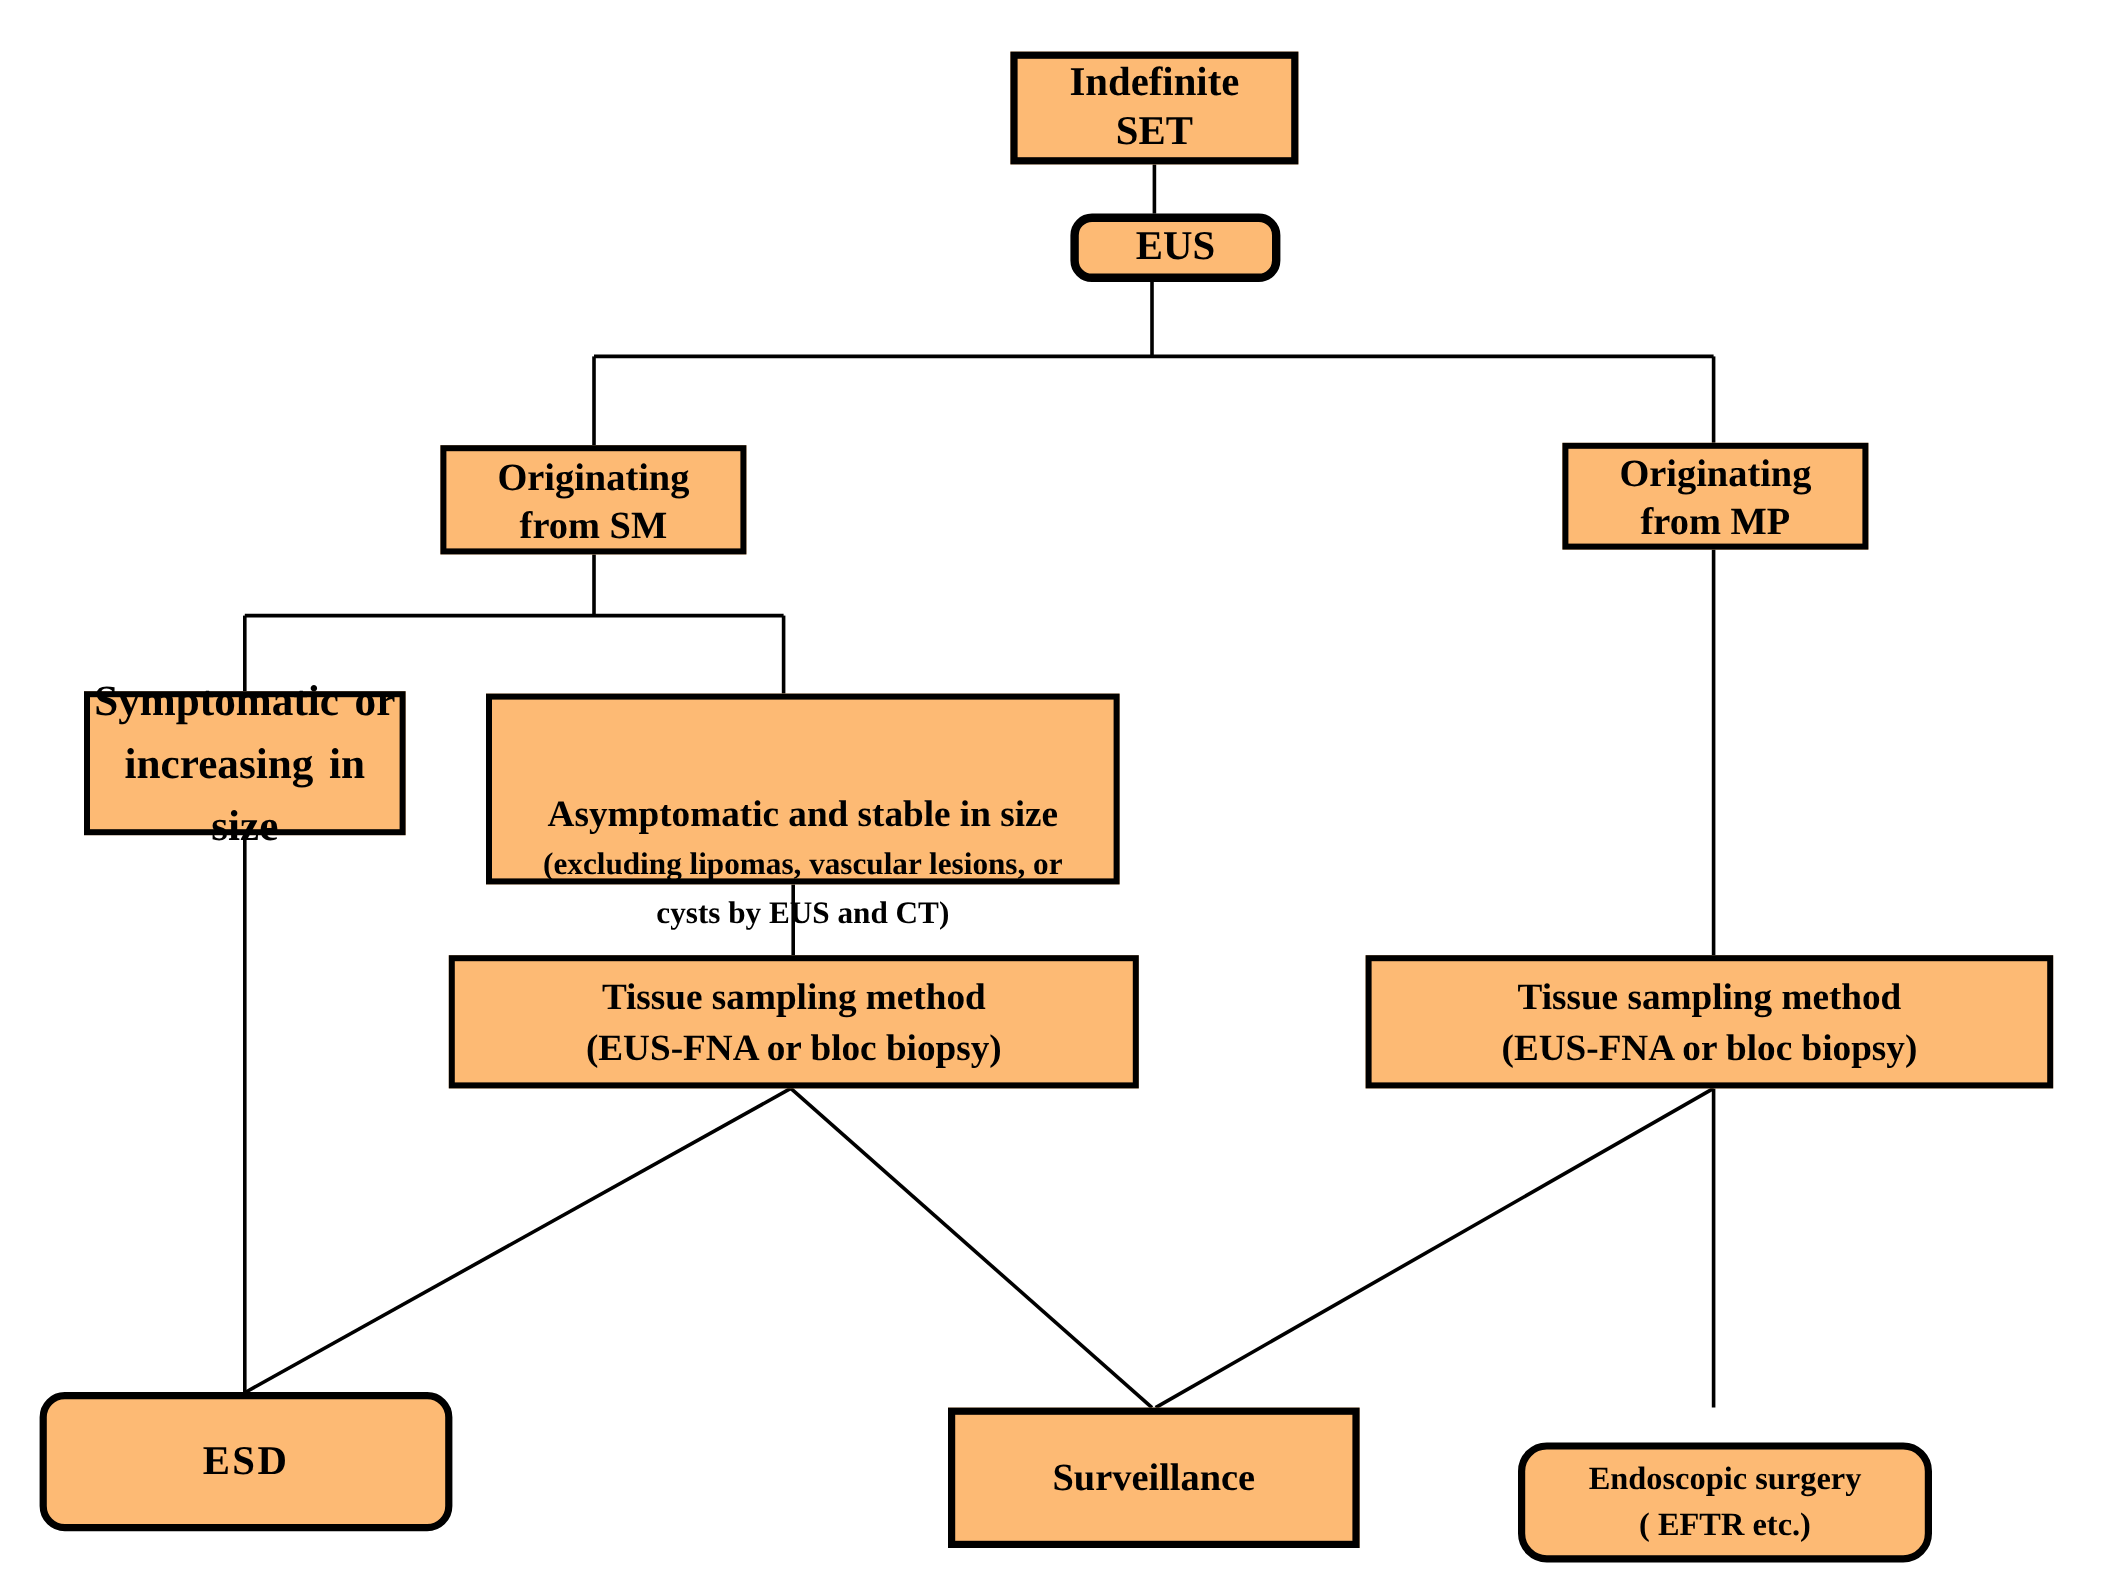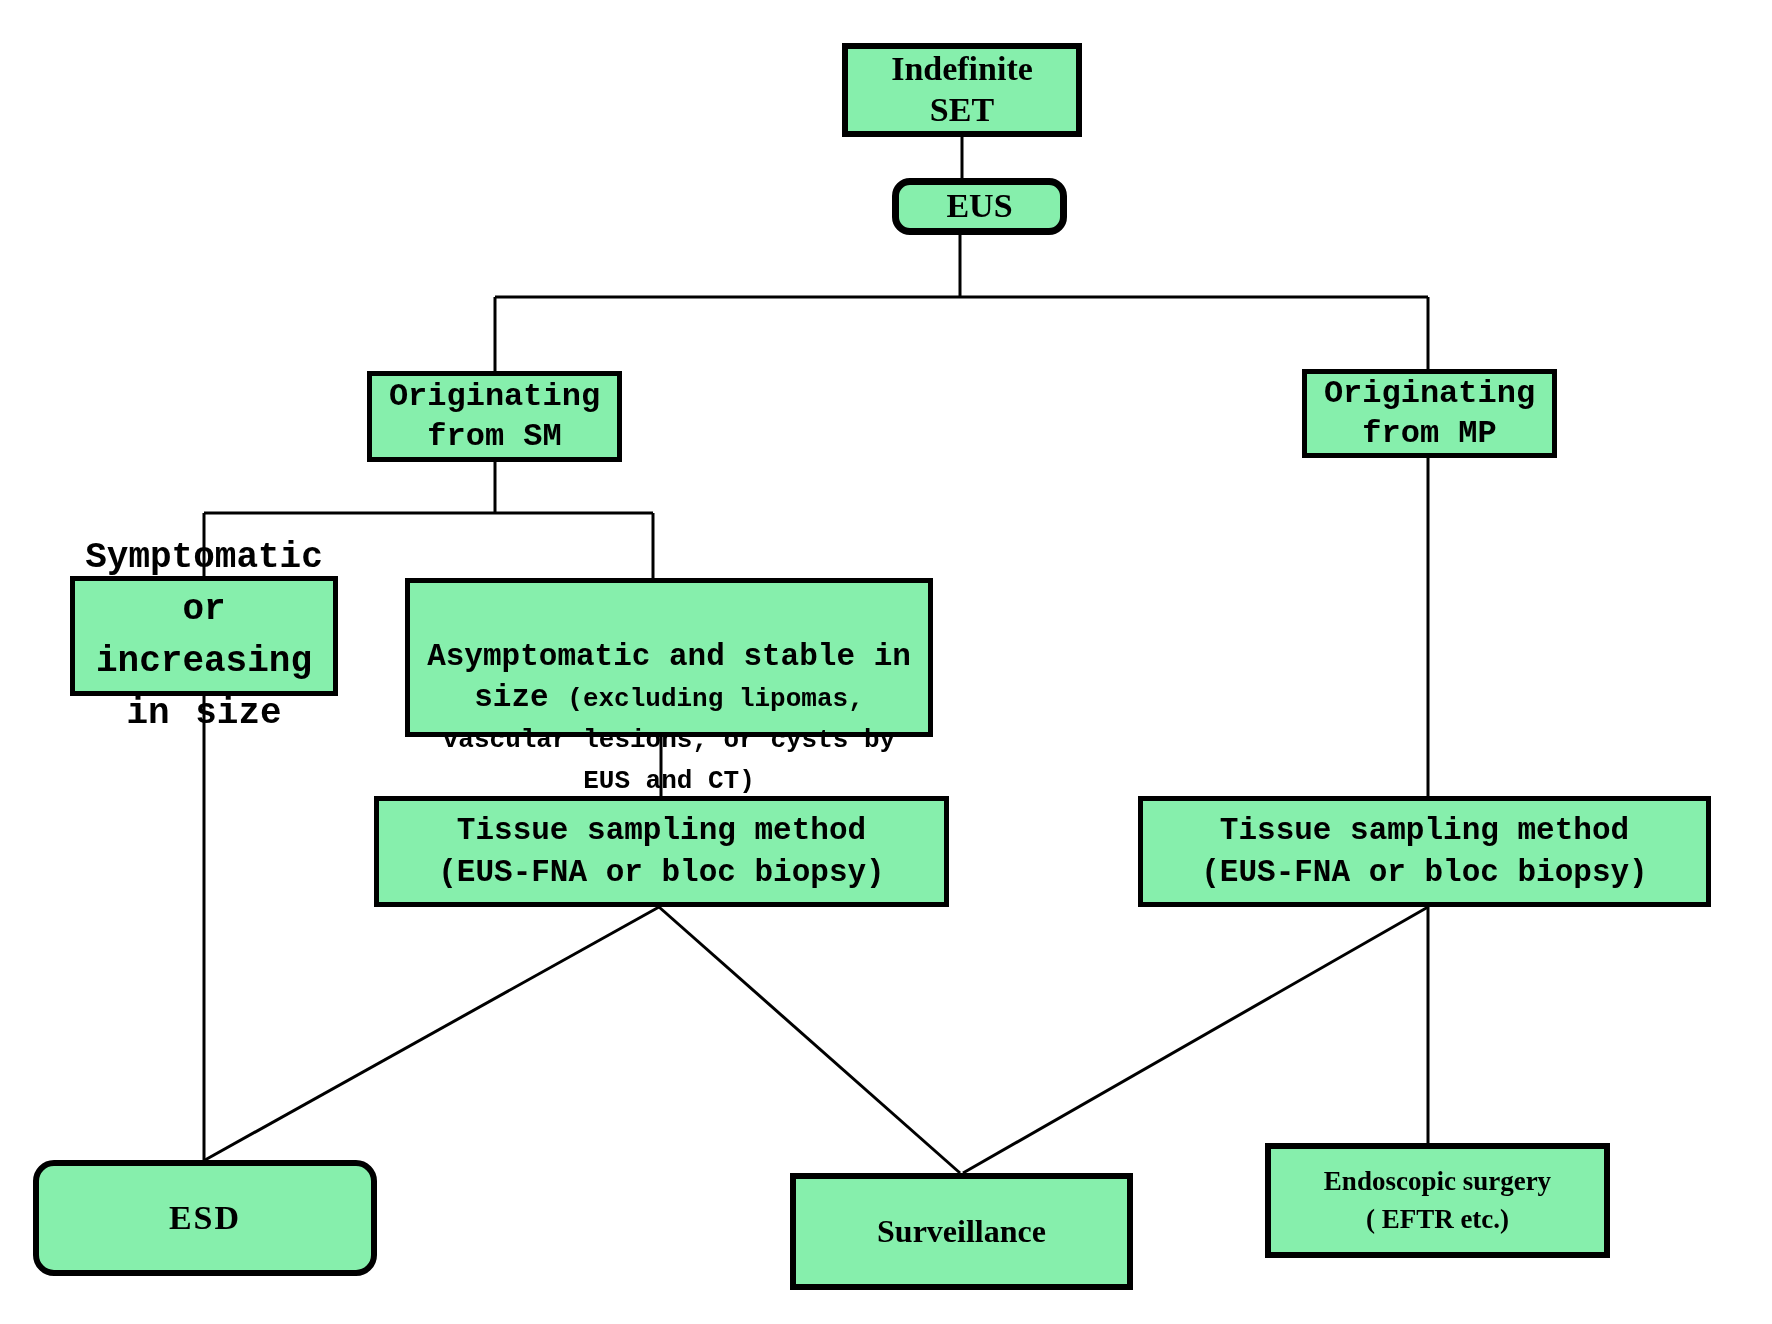--- a/index.html
+++ b/index.html
@@ -23,47 +23,47 @@
     width: 1772px;
     height: 1324px;
   }
   #edges line {
     stroke: #000000;
     stroke-width: 3;
   }
   .node {
     position: absolute;
     box-sizing: border-box;
-    background: #86efac;
+    background: #fdba74;
     border: 6px solid #000000;
     display: flex;
     align-items: center;
     justify-content: center;
     text-align: center;
     font-weight: bold;
     white-space: pre-line;
     line-height: 1.3;
   }
-  .thin { border-width: 5px; font-family: Liberation Mono, monospace; }
+  .thin { border-width: 5px; }
   .rounded { border-radius: 18px; border-width: 7px; }
 
   #node-indefinite-set  { left: 842px;  top: 43px;   width: 240px; height: 94px;  font-size: 34px; line-height: 1.2; }
   #node-eus             { left: 892px;  top: 178px;  width: 175px; height: 57px;  font-size: 34px; }
   #node-originating-sm  { left: 367px;  top: 371px;  width: 255px; height: 91px;  font-size: 32px; line-height: 1.25; }
   #node-originating-mp  { left: 1302px; top: 369px;  width: 255px; height: 89px;  font-size: 32px; line-height: 1.25; }
   #node-symptomatic     { left: 70px;   top: 576px;  width: 268px; height: 120px; font-size: 36px; line-height: 1.45; word-spacing: 4px; }
   #node-asymptomatic    { left: 405px;  top: 578px;  width: 528px; height: 159px; font-size: 31px; padding: 6px 16px; line-height: 1.32; display: block; }
   #node-asymptomatic .inner { display: flex; align-items: center; justify-content: flex-start; height: 100%; }
   #node-asymptomatic .wrap { display: inline; }
   #node-asymptomatic .detail { font-size: 26px; }
   #node-tissue-left     { left: 374px;  top: 796px;  width: 575px; height: 111px; font-size: 31px; line-height: 1.35; }
   #node-tissue-right    { left: 1138px; top: 796px;  width: 573px; height: 111px; font-size: 31px; line-height: 1.35; }
   #node-esd             { left: 33px;   top: 1160px; width: 344px; height: 116px; font-size: 34px; letter-spacing: 2px; border-radius: 21px; }
   #node-surveillance    { left: 790px;  top: 1173px; width: 343px; height: 117px; font-size: 32px; }
-  #node-endo-surgery    { left: 1265px; top: 1143px; width: 345px; height: 115px; font-size: 27px; line-height: 1.4; }
+  #node-endo-surgery    { left: 1265px; top: 1202px; width: 345px; height: 100px; font-size: 27px; line-height: 1.4; border-radius: 24px; }
 </style>
 </head>
 <body>
 
 <div id="canvas">
 
   <svg id="edges" viewBox="0 0 1772 1324" xmlns="http://www.w3.org/2000/svg">
 
     <line x1="962" y1="137" x2="962" y2="178"></line>
 

